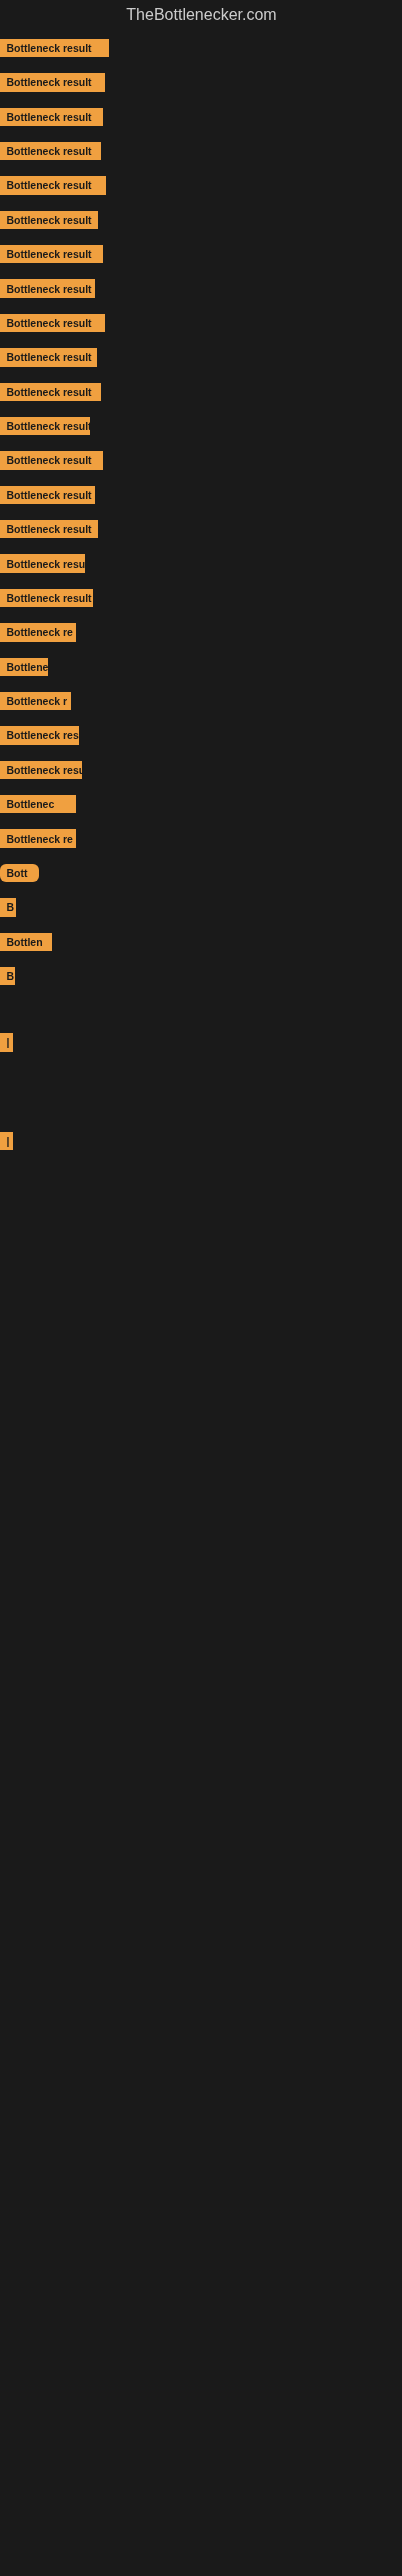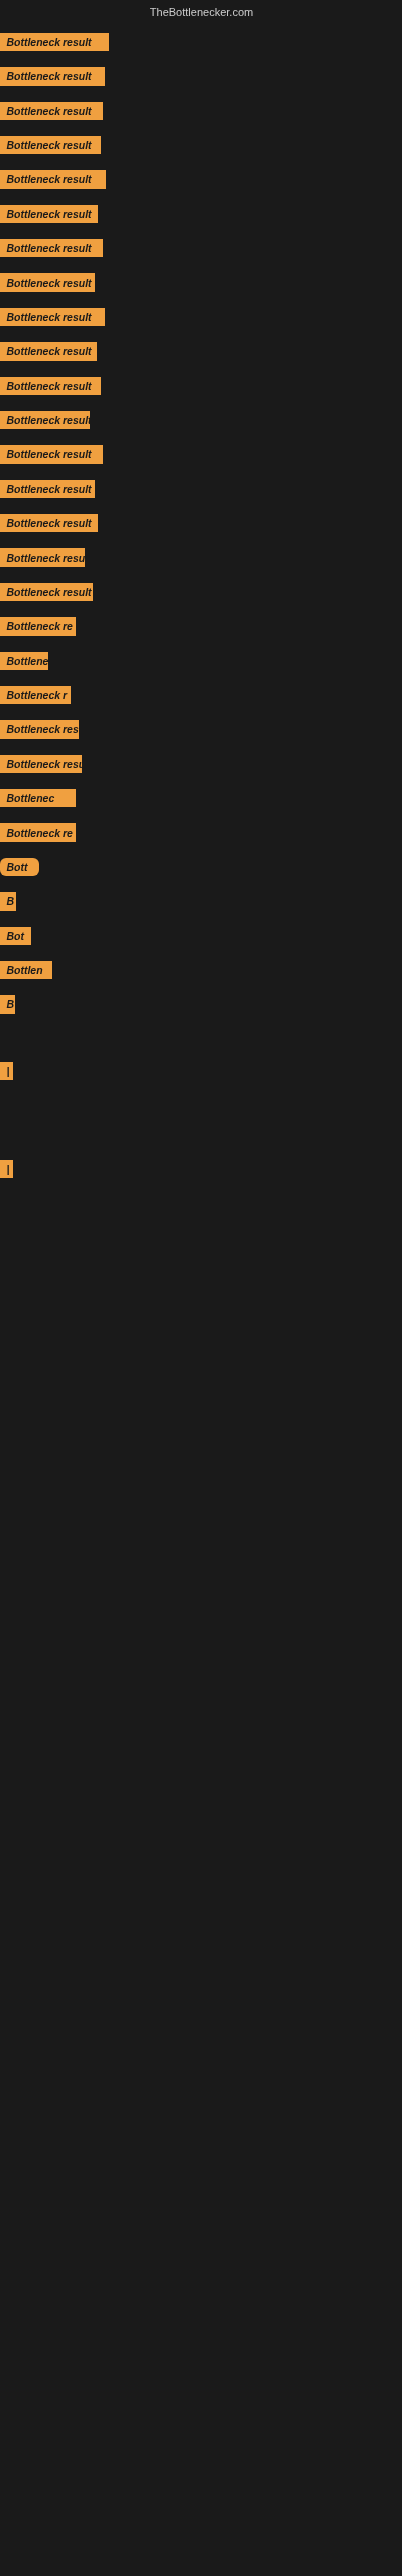--- a/index.html
+++ b/index.html
@@ -12,21 +12,21 @@
       width: 403px;
       min-height: 2576px;
       background-color: #1a1a1a;
       font-family: Arial, sans-serif;
       position: relative;
     }
 
     .site-title {
       text-align: center;
       color: #cccccc;
-      font-size: 11px;
+      font-size: 16px;
       padding: 6.4px 0;
       background-color: #1a1a1a;
     }
 
     .bottleneck-bar {
       display: block;
       background-color: #f0a040;
       color: #1a1a1a;
       font-size: 10.5px;
       font-weight: bold;
@@ -34,21 +34,20 @@
       margin: 0;
       white-space: nowrap;
       overflow: hidden;
     }
 
     .row {
       display: flex;
       align-items: center;
       margin-bottom: 0;
       padding: 8px 12px 8px 0;
-      font-style: italic;
     }
   </style>
 </head>
 <body>
 
 <div class="site-title">
   <span>TheBottlenecker.com</span>
 </div>
 
 <div id="bars-container">
@@ -124,23 +123,20 @@
     <div class="row">
       <span class="bottleneck-bar" style="width: 76px;">Bottleneck re</span>
     </div>
     <div class="row">
       <span class="bottleneck-bar" style="width: 39px; border-radius: 6px;">Bott</span>
     </div>
     <div class="row">
       <span class="bottleneck-bar" style="width: 16px;">B</span>
     </div>
     <div class="row">
-      <span class="bottleneck-bar" style="width: 31px;">Bot</span>
-    </div>
-    <div class="row">
       <span class="bottleneck-bar" style="width: 52px;">Bottlen</span>
     </div>
     <div class="row">
       <span class="bottleneck-bar" style="width: 14.5px;">B</span>
     </div>
     <div class="row"></div>
     <div class="row"></div>
     <div class="row">
       <span class="bottleneck-bar" style="width: 8px; background-color: rgb(240, 160, 64);">|</span>
     </div>

